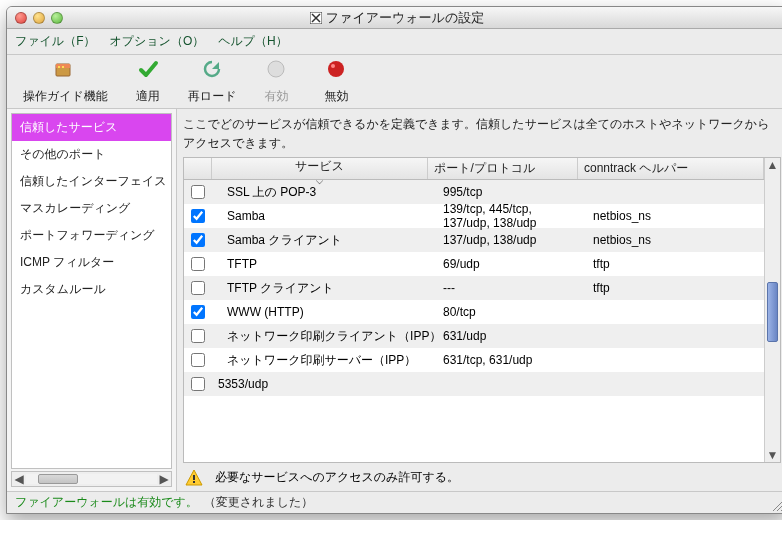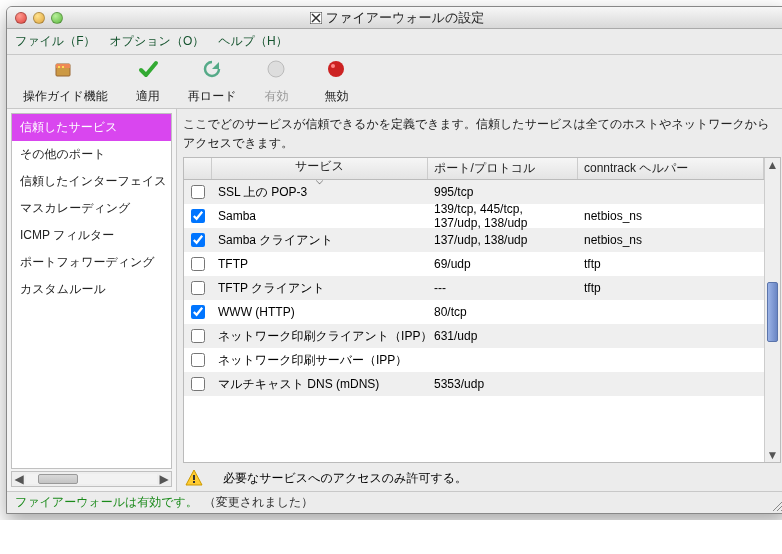--- a/index.html
+++ b/index.html
@@ -39,29 +39,29 @@
 .th.c1 { width:216px; justify-content:space-between;flex-direction:column;}
 .th.c2 { width:150px; }
 .th.c3 { flex:1; }
 .rows { }
 .row { display:flex; height:24px; align-items:center; }
 .row.even { background:#efefef; }
 .row.odd { background:#fff; }
 .row.tall { height:24px; }
 .cell { padding:0 6px; overflow:hidden; white-space:nowrap;}
 .cell.c0 { width:28px; display:flex; justify-content:center;}
-.cell.c1 { width:216px; }
+.cell.c1 { width:216px;margin-left:9px; }
 .cell.c2 { width:150px; white-space:normal; line-height:1.2; display:flex; align-items:center;}
 .cell.c3 { flex:1; }
 input[type=checkbox]{ width:14px; height:14px;}
 .vsbar { width:16px; background:#eee; border-left:1px solid #ccc; position:relative;}
 .vsbar .varr { height:14px; display:flex;align-items:center;justify-content:center; color:#555;}
 .vsbar .vtrack { position:absolute; top:14px; bottom:14px; left:0; right:0; }
 .vsbar .vthumb { position:absolute; top:110px; left:2px; right:2px; height:60px; background:linear-gradient(to right,#9bb3e6,#6a86c4); border:1px solid #5a74ab; border-radius:2px;}
-.warn { display:flex; align-items:center; gap:20px; padding:2px 2px 0 2px; }
+.warn { display:flex; align-items:flex-start; gap:12px; padding:2px 2px 0 2px; }
 .statusbar { height:22px; border-top:1px solid #c8c8c8; background:#ececec; display:flex; align-items:center; padding:0 8px; gap:6px;}
 .statusbar .st1 { color:#1a8a1a; }
 .statusbar .st2 { color:#333; }
 .resizer { position:absolute; right:2px; bottom:2px; width:12px; height:12px;}
 .chev { font-size:10px; color:#555;}
 </style>
 </head>
 <body>
 
 <div class="window">
@@ -134,22 +134,22 @@
     </div>
   </div>
 
   <div class="content">
     <div class="sidebar-wrap">
       <div class="sidebar" id="sidebar">
           <div class="item selected">信頼したサービス</div>
           <div class="item">その他のポート</div>
           <div class="item">信頼したインターフェイス</div>
           <div class="item">マスカレーディング</div>
+          <div class="item">ポートフォワーディング</div>
           <div class="item">ICMP フィルター</div>
-          <div class="item">ポートフォワーディング</div>
           <div class="item">カスタムルール</div>
         </div>
       <div class="hscroll">
         <div class="arrow">◀</div>
         <div class="track">
             <div class="thumb"></div>
           </div>
         <div class="arrow">▶</div>
       </div>
     </div>
@@ -222,27 +222,27 @@
                 </div>
                 <div class="cell c1">ネットワーク印刷クライアント（IPP）</div>
                 <div class="cell c2">631/udp</div>
                 <div class="cell c3"></div>
               </div>
               <div class="row odd">
                 <div class="cell c0">
                   <input type="checkbox" style="">
                 </div>
                 <div class="cell c1">ネットワーク印刷サーバー（IPP）</div>
-                <div class="cell c3"></div>
-              </div>
-              <div class="row even">
-                <div class="cell c0">
-                  <input type="checkbox" style="">
-                </div>
-                <div class="cell c1">マルチキャスト DNS (mDNS)</div>
+                <div class="cell c2">631/tcp, 631/udp</div>
+                <div class="cell c3"></div>
+              </div>
+              <div class="row even">
+                <div class="cell c0">
+                  <input type="checkbox" style="">
+                </div>
                 <div class="cell c2">5353/udp</div>
                 <div class="cell c3"></div>
               </div>
             </div>
         </div>
         <div class="vsbar">
           <div class="varr">▲</div>
           <div class="vtrack">
               <div class="vthumb"></div>
             </div>

